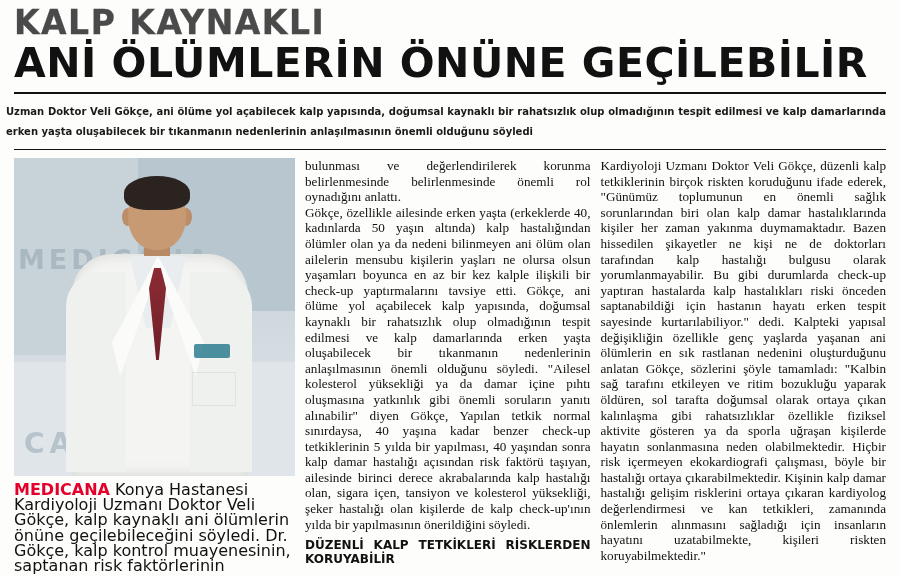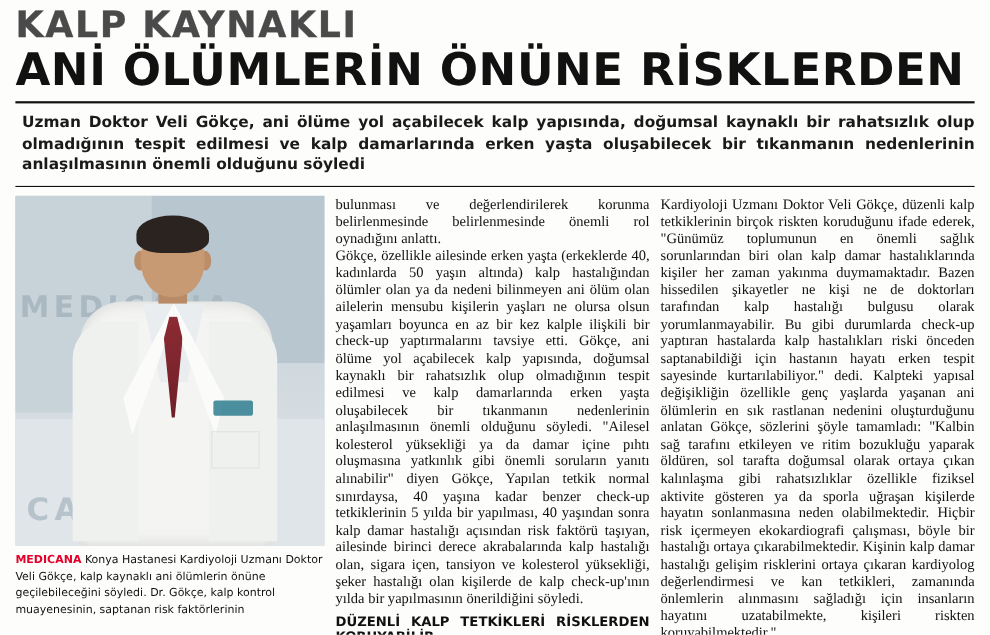--- a/index.html
+++ b/index.html
@@ -42,24 +42,24 @@
   .rule {
     border: none;
     border-top: 2px solid #111;
     margin: 7px 14px 0 14px;
   }
 
   
   .standfirst {
     font-family: "DejaVu Sans", sans-serif;
     font-weight: bold;
-    font-size: 14px;
+    font-size: 10px;
     line-height: 19.5px;
     color: #1a1a1a;
-    padding: 8px 14px 0 20px;
+    padding: 8px 14px 0 6px;
     text-align: justify;
   }
   .rule2 {
     border: none;
     border-top: 1px solid #111;
     margin: 8px 14px 0 14px;
   }
 
   
   .body-area {
@@ -152,21 +152,21 @@
     position: absolute; left: 128px; top: 168px; width: 36px; height: 14px;
     background: #2e7d8f; border-radius: 2px; opacity: .85;
   }
   .fig-pocket {
     position: absolute; left: 126px; top: 196px; width: 44px; height: 34px;
     border: 1px solid #dfe2e0;
   }
 
   .caption {
     font-family: "DejaVu Sans", sans-serif;
-    font-size: 10px;
+    font-size: 16px;
     line-height: 15.2px;
     color: #111;
     font-weight: bold;
     margin-top: 6px;
     width: 281px;
   }
   .caption .brand { color: #e4002b; }
   .caption .cap-text { font-weight: normal; font-family: "DejaVu Sans", sans-serif; }
 
   .text-col {
@@ -188,21 +188,21 @@
     margin-top: 6px;
   }
 </style>
 </head>
 <body>
 
 <div id="page">
 
   <div class="headline-wrap">
     <div class="kicker">KALP KAYNAKLI</div>
-    <div class="headline">ANİ ÖLÜMLERİN ÖNÜNE RİSKLERDEN</div>
+    <div class="headline">ANİ ÖLÜMLERİN ÖNÜNE GEÇİLEBİLİR</div>
   </div>
 
   <hr class="rule">
 
   <div class="standfirst">Uzman Doktor Veli Gökçe, ani ölüme yol açabilecek kalp yapısında, doğumsal kaynaklı bir rahatsızlık olup olmadığının tespit edilmesi ve kalp damarlarında erken yaşta oluşabilecek bir tıkanmanın nedenlerinin anlaşılmasının önemli olduğunu söyledi</div>
 
   <hr class="rule2">
 
   <div class="body-area">
 

